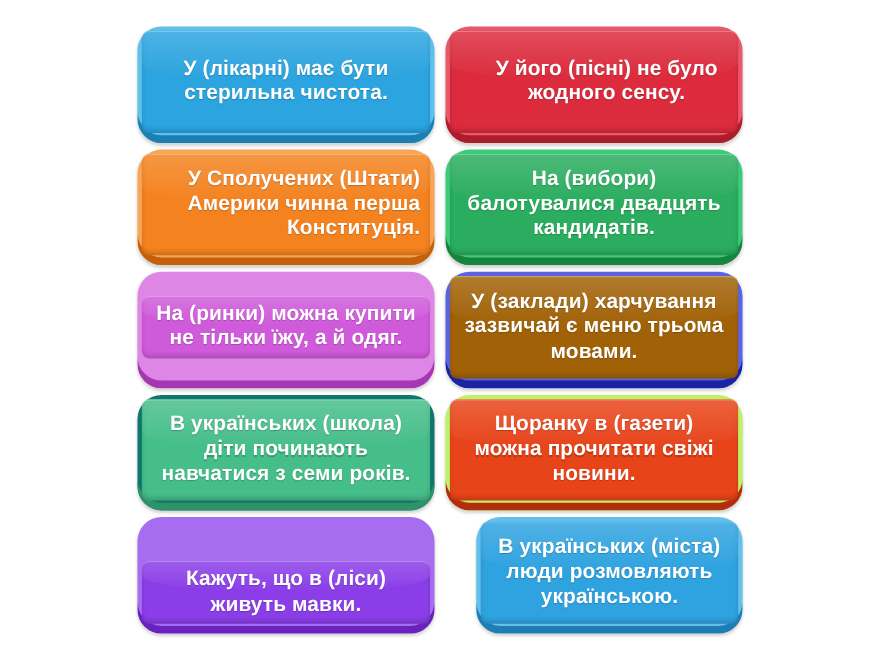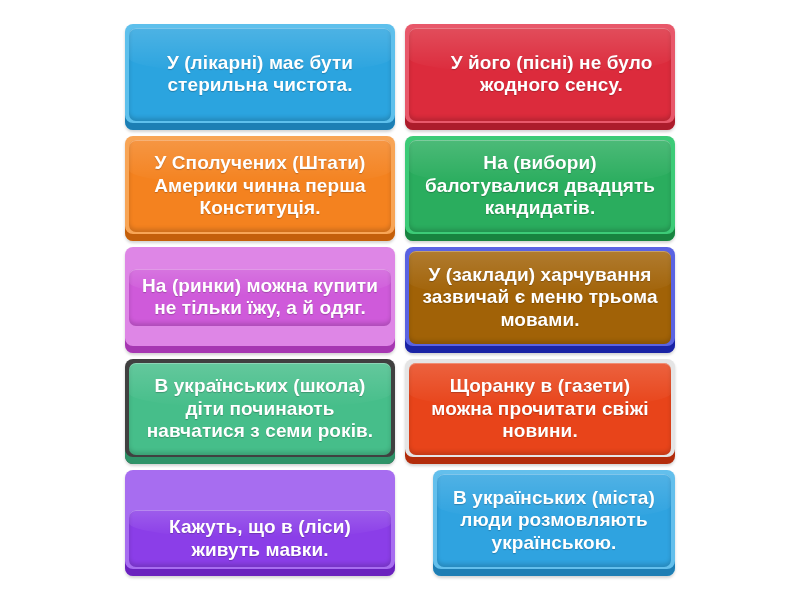--- a/index.html
+++ b/index.html
@@ -27,21 +27,21 @@
     grid-template-rows: repeat(5, 1fr);
     column-gap: 10px;
     row-gap: 6px;
     align-content: center;
     justify-content: center;
   }
 
   
   .card {
     position: relative;
-    border-radius: 8px;
+    border-radius: 22px;
     padding: 4px 4px 9px 4px;
     box-sizing: border-box;
     display: flex;
     cursor: pointer;
     user-select: none;
   }
 
   
   .face {
     position: relative;
@@ -87,45 +87,45 @@
       <div class="face" style="background: rgb(43, 164, 223); box-shadow: rgba(255, 255, 255, 0.28) 0px 1px 0px inset, rgba(0, 0, 0, 0.16) 0px -3px 4px inset;">
         <span class="label">У (лікарні) має бути стерильна чистота.</span>
       </div>
     </div>
     <div class="card" style="background: rgb(232, 88, 106); box-shadow: rgba(0, 0, 0, 0.18) 0px 2px 3px, rgb(172, 28, 43) 0px -7px 0px 0px inset;">
       <div class="face" style="background: rgb(220, 43, 60); box-shadow: rgba(255, 255, 255, 0.28) 0px 1px 0px inset, rgba(0, 0, 0, 0.16) 0px -3px 4px inset; padding-left: 32px;">
         <span class="label">У його (пісні) не було жодного сенсу.</span>
       </div>
     </div>
     <div class="card" style="background: rgb(248, 165, 86); box-shadow: rgba(0, 0, 0, 0.18) 0px 2px 3px, rgb(196, 95, 10) 0px -7px 0px 0px inset;">
-      <div class="face" style="background: rgb(244, 130, 31); box-shadow: rgba(255, 255, 255, 0.28) 0px 1px 0px inset, rgba(0, 0, 0, 0.16) 0px -3px 4px inset;">
+      <div class="face" style="background: rgb(244, 130, 31); box-shadow: rgba(255, 255, 255, 0.28) 0px 1px 0px inset, rgba(0, 0, 0, 0.16) 0px -3px 4px inset; text-align: right;">
         <span class="label">У Сполучених (Штати) Америки чинна перша Конституція.</span>
       </div>
     </div>
     <div class="card" style="background: rgb(60, 203, 119); box-shadow: rgba(0, 0, 0, 0.18) 0px 2px 3px, rgb(24, 131, 63) 0px -7px 0px 0px inset;">
       <div class="face" style="background: rgb(42, 173, 94); box-shadow: rgba(255, 255, 255, 0.28) 0px 1px 0px inset, rgba(0, 0, 0, 0.16) 0px -3px 4px inset;">
         <span class="label">На (вибори) балотувалися двадцять кандидатів.</span>
       </div>
     </div>
     <div class="card" style="background: rgb(222, 134, 230); box-shadow: rgba(0, 0, 0, 0.18) 0px 2px 3px, rgb(166, 55, 178) 0px -7px 0px 0px inset; align-items: center;">
       <div class="face" style="background: rgb(207, 90, 218); box-shadow: rgba(255, 255, 255, 0.28) 0px 1px 0px inset, rgba(0, 0, 0, 0.16) 0px -3px 4px inset;">
         <span class="label">На (ринки) можна купити не тільки їжу, а й одяг.</span>
       </div>
     </div>
     <div class="card" style="background: rgb(90, 99, 226); box-shadow: rgba(0, 0, 0, 0.18) 0px 2px 3px, rgb(26, 35, 164) 0px -7px 0px 0px inset;">
       <div class="face" style="background: #a16207; box-shadow: rgba(255, 255, 255, 0.28) 0px 1px 0px inset, rgba(0, 0, 0, 0.16) 0px -3px 4px inset;">
         <span class="label">У (заклади) харчування зазвичай є меню трьома мовами.</span>
       </div>
     </div>
-    <div class="card" style="background: #404040; box-shadow: rgba(0, 0, 0, 0.18) 0px 2px 3px, rgb(46, 147, 104) 0px -7px 0px 0px inset;">
+    <div class="card" style="background: #0f766e; box-shadow: rgba(0, 0, 0, 0.18) 0px 2px 3px, rgb(46, 147, 104) 0px -7px 0px 0px inset;">
       <div class="face" style="background: rgb(70, 190, 138); box-shadow: rgba(255, 255, 255, 0.28) 0px 1px 0px inset, rgba(0, 0, 0, 0.16) 0px -3px 4px inset;">
         <span class="label">В українських (школа) діти починають навчатися з семи років.</span>
       </div>
     </div>
-    <div class="card" style="background: #e5e5e5; box-shadow: rgba(0, 0, 0, 0.18) 0px 2px 3px, rgb(179, 44, 11) 0px -7px 0px 0px inset;">
+    <div class="card" style="background: #bef264; box-shadow: rgba(0, 0, 0, 0.18) 0px 2px 3px, rgb(179, 44, 11) 0px -7px 0px 0px inset;">
       <div class="face" style="background: rgb(232, 68, 26); box-shadow: rgba(255, 255, 255, 0.28) 0px 1px 0px inset, rgba(0, 0, 0, 0.16) 0px -3px 4px inset;">
         <span class="label">Щоранку в (газети) можна прочитати свіжі новини.</span>
       </div>
     </div>
     <div class="card" style="background: rgb(167, 109, 240); box-shadow: rgba(0, 0, 0, 0.18) 0px 2px 3px, rgb(106, 33, 190) 0px -7px 0px 0px inset; align-items: flex-end;">
       <div class="face" style="background: rgb(139, 62, 232); box-shadow: rgba(255, 255, 255, 0.28) 0px 1px 0px inset, rgba(0, 0, 0, 0.16) 0px -3px 4px inset;">
         <span class="label">Кажуть, що в (ліси) живуть мавки.</span>
       </div>
     </div>
     <div class="card" style="background: rgb(99, 191, 236); box-shadow: rgba(0, 0, 0, 0.18) 0px 2px 3px, rgb(30, 126, 180) 0px -7px 0px 0px inset; margin-left: 28px;">

